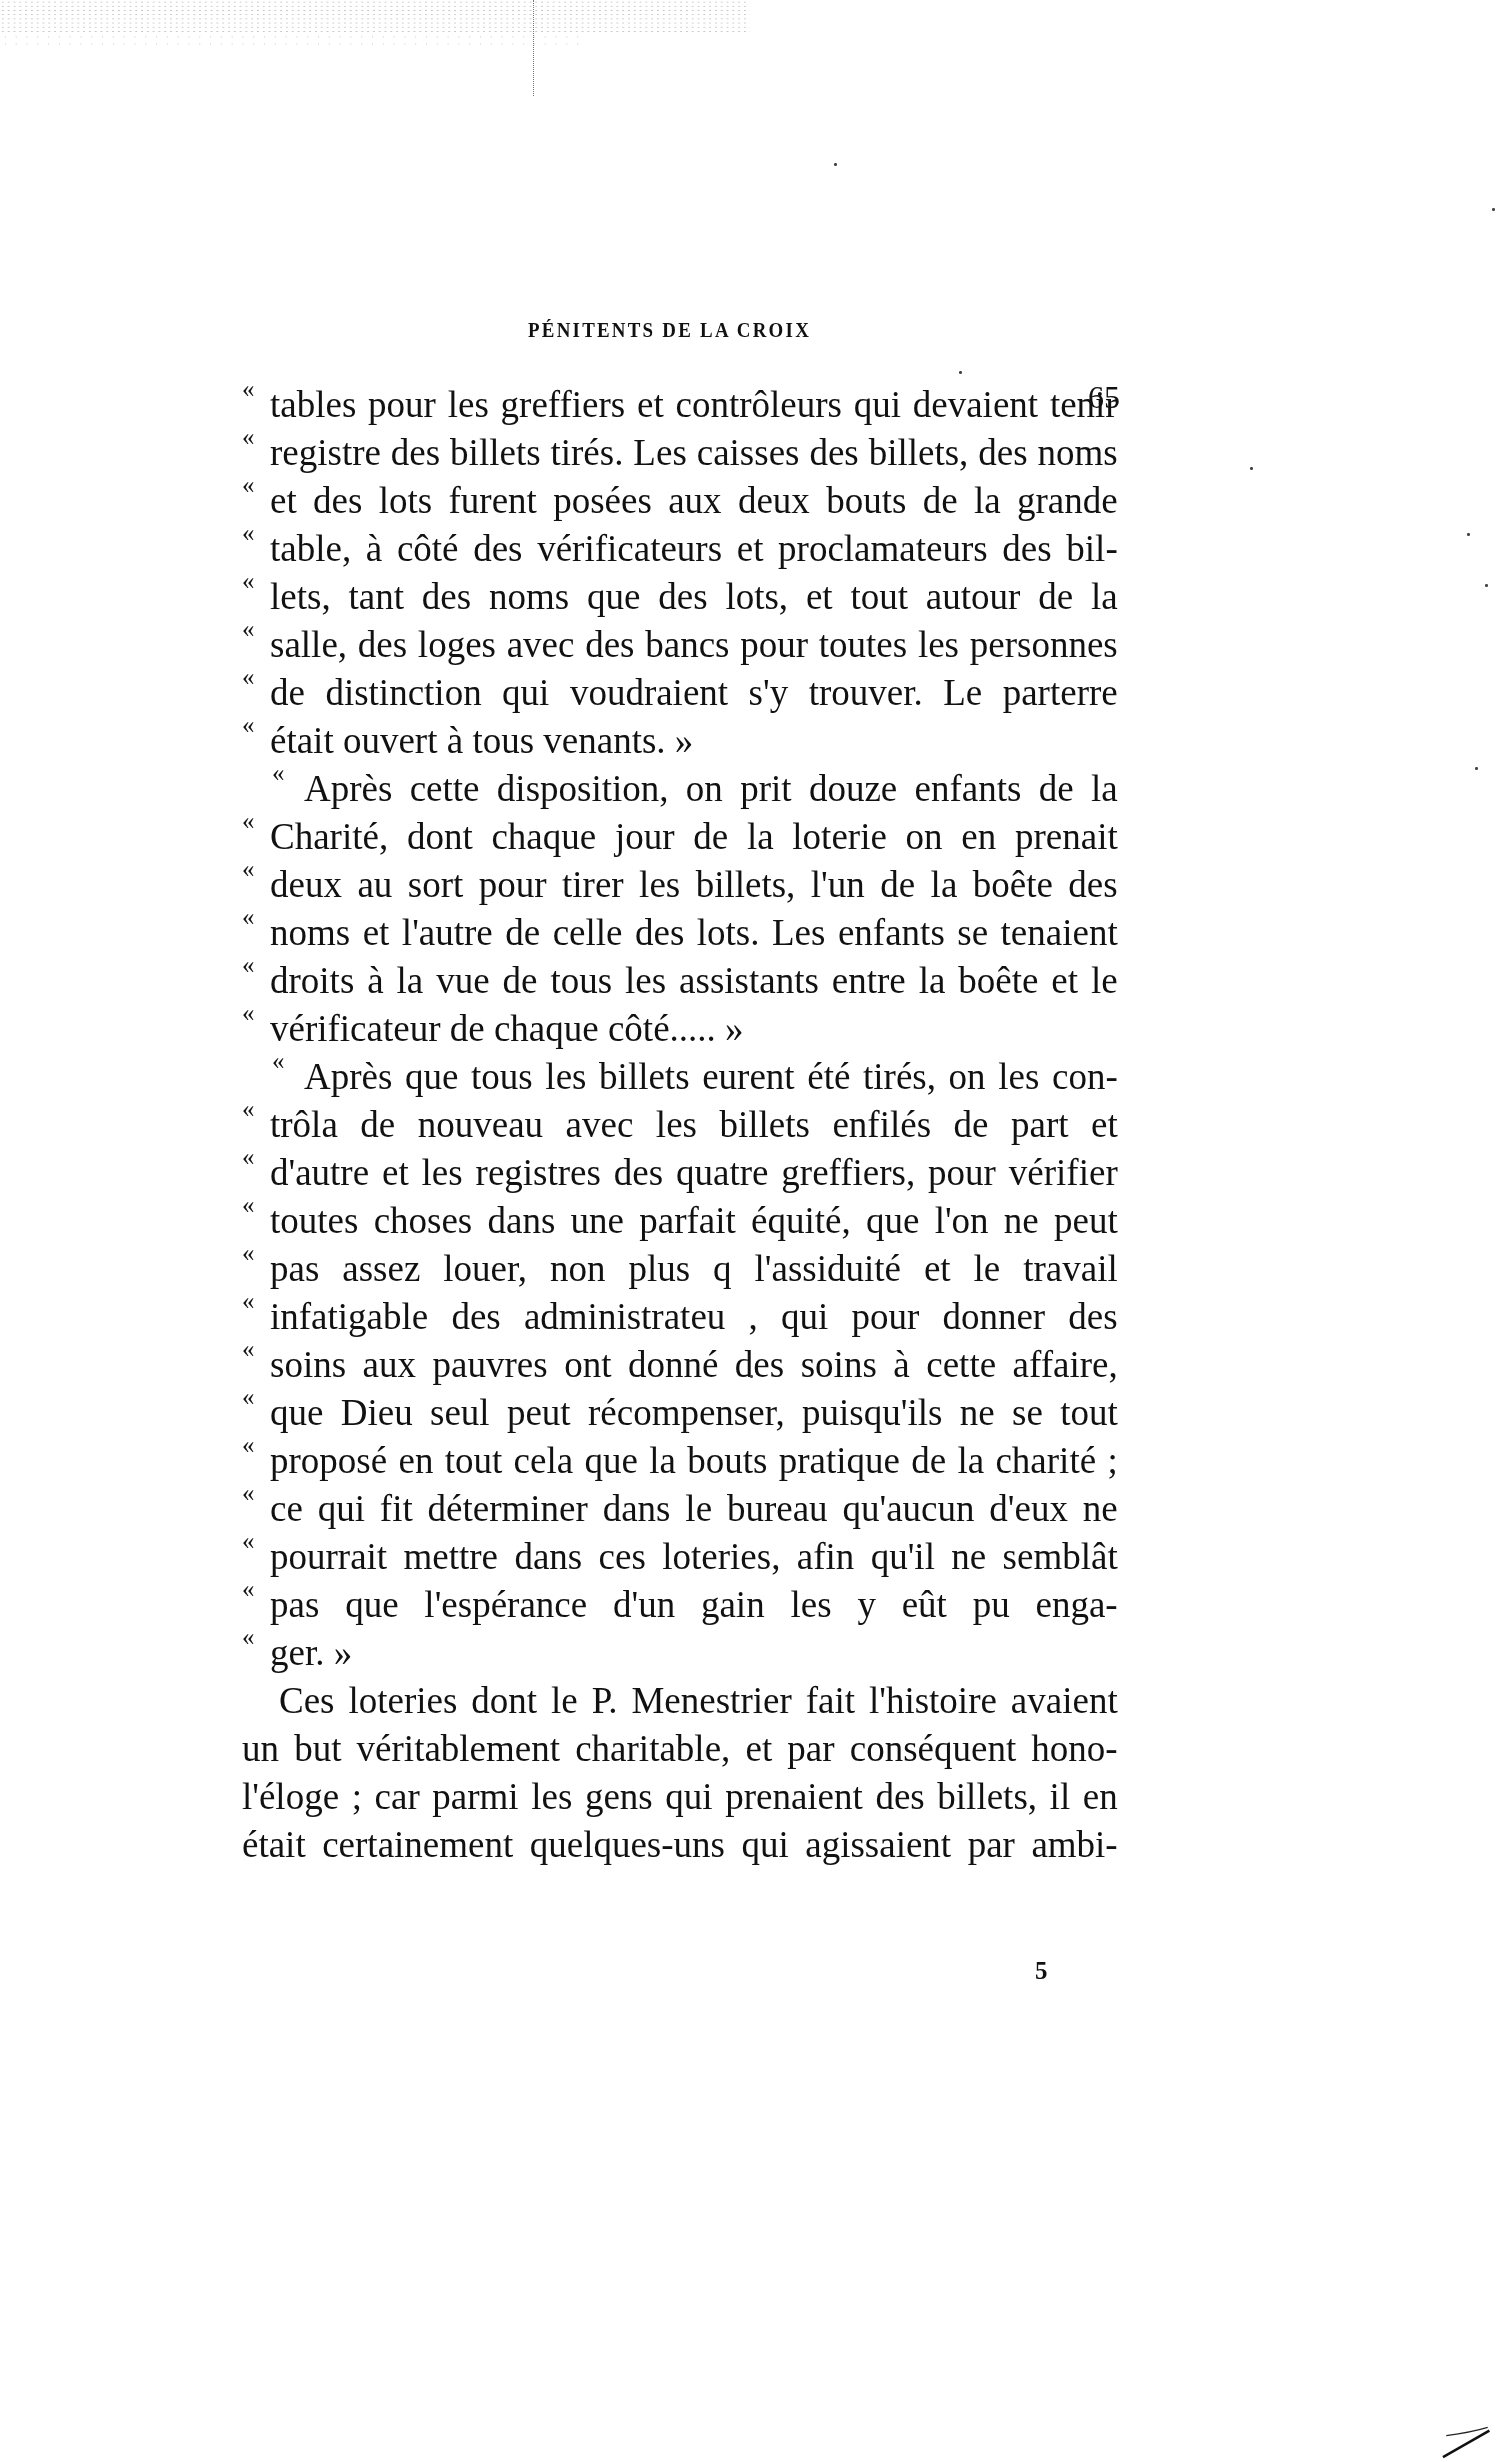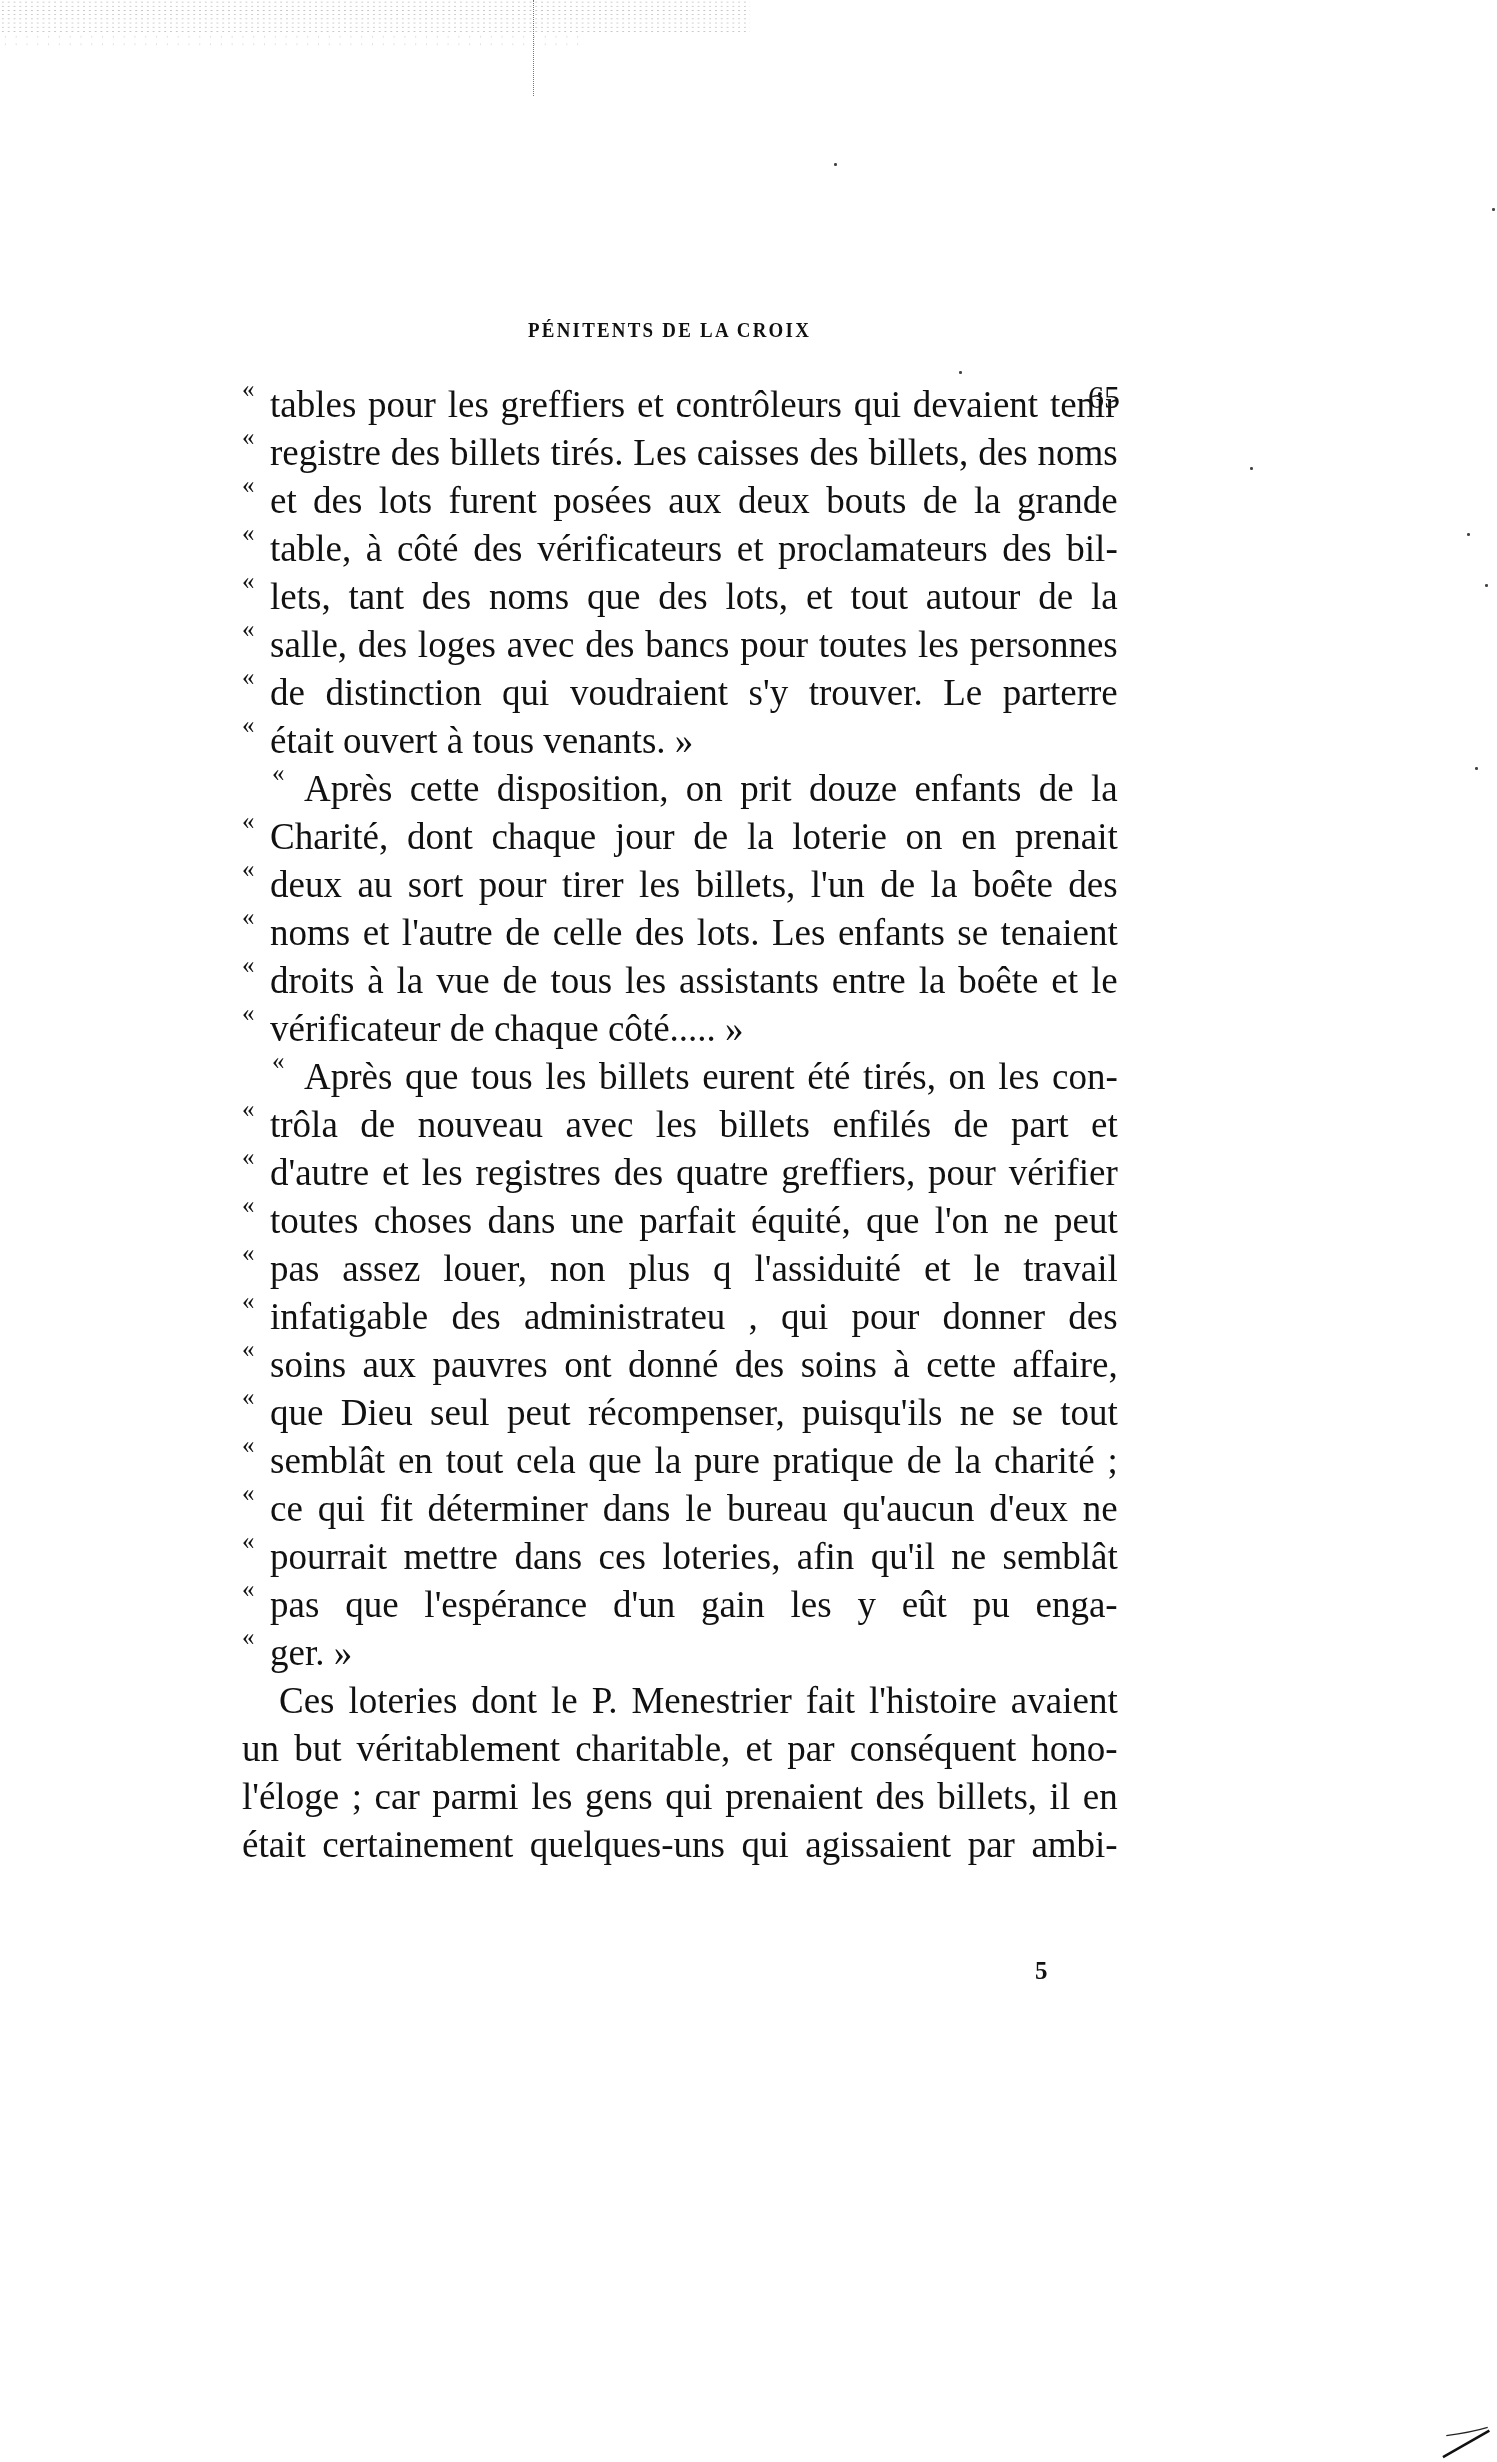--- a/index.html
+++ b/index.html
@@ -128,21 +128,21 @@
     <div class="line">
       <span class="q">«</span>
       <span class="t">soins aux pauvres ont donné des soins à cette affaire,</span>
     </div>
     <div class="line">
       <span class="q">«</span>
       <span class="t">que Dieu seul peut récompenser, puisqu'ils ne se tout</span>
     </div>
     <div class="line">
       <span class="q">«</span>
-      <span class="t">semblât en tout cela que la pure pratique de la charité ;</span>
+      <span class="t">proposé en tout cela que la bouts pratique de la charité ;</span>
     </div>
     <div class="line">
       <span class="q">«</span>
       <span class="t">ce qui fit déterminer dans le bureau qu'aucun d'eux ne</span>
     </div>
     <div class="line">
       <span class="q">«</span>
       <span class="t">pourrait mettre dans ces loteries, afin qu'il ne semblât</span>
     </div>
     <div class="line">

